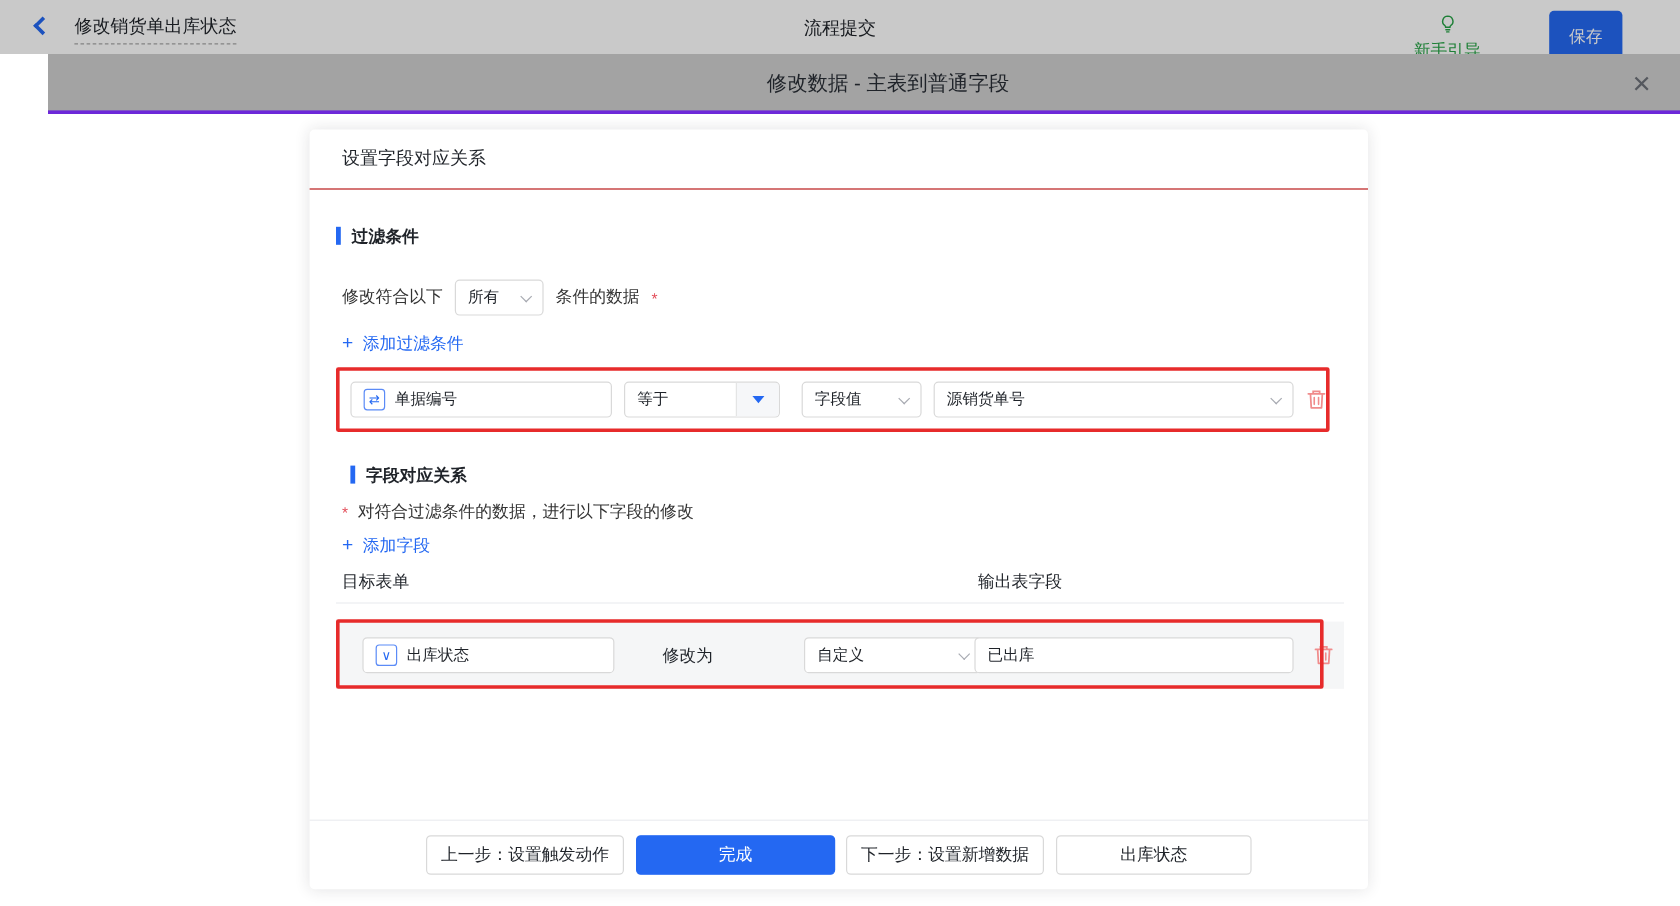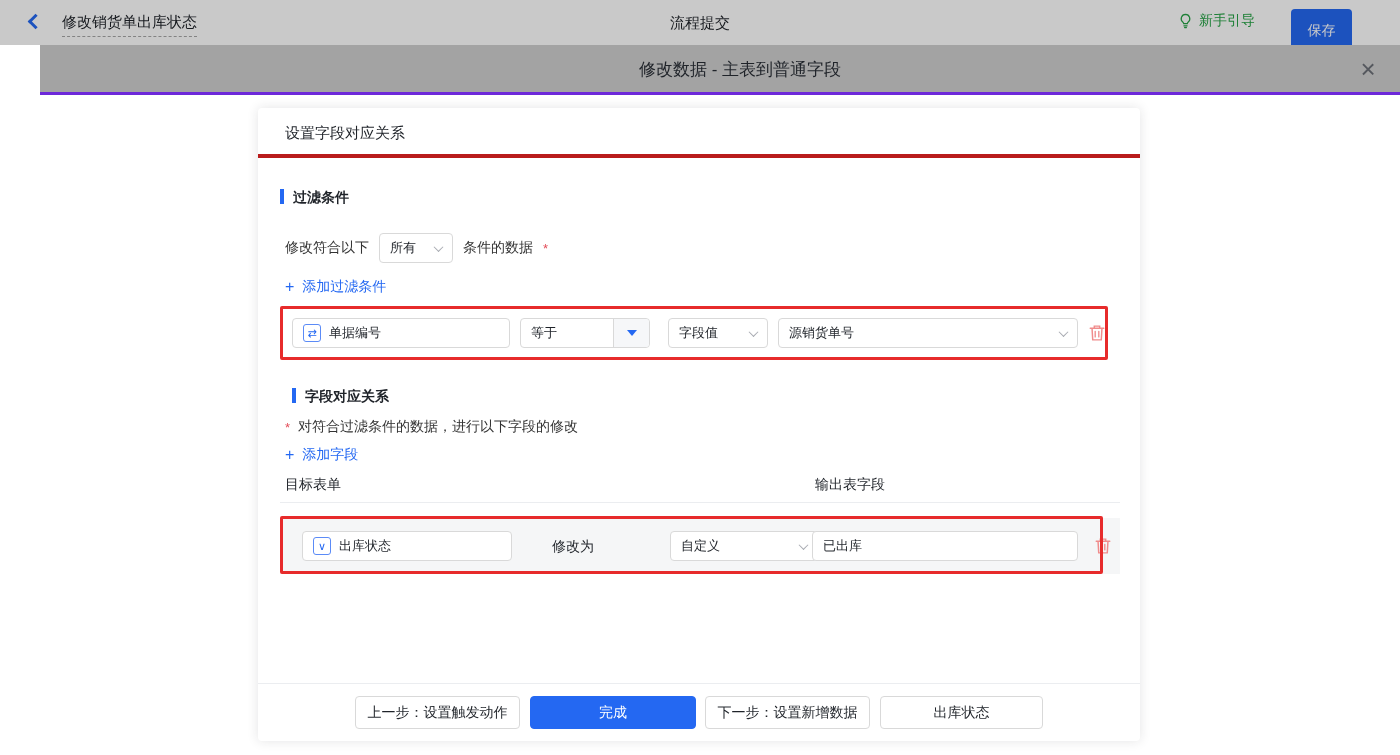--- a/index.html
+++ b/index.html
@@ -7,35 +7,35 @@
   #stage { position:relative; width:1400px; height:755px; overflow:hidden; background:#fff; }
 
   
   .topbar { position:absolute; left:0; top:0; width:1400px; height:45px; background:#ffffff; }
   .tb-back { position:absolute; left:30px; top:16px; width:11px; height:11px;
              border-left:3px solid #2468f2; border-bottom:3px solid #2468f2; transform:rotate(45deg); cursor:pointer; }
   .tb-title { position:absolute; left:62px; top:13px; font-size:15px; color:#1f2329;
               border-bottom:1px dashed #a7a7a7; padding-bottom:4px; }
   .tb-center { position:absolute; left:0; top:14px; width:1400px; text-align:center; font-size:15px; color:#1f2329; }
   .tb-guide { position:absolute; left:1178px; top:12px; display:flex; align-items:center; gap:6px;
-              color:#27a346; font-size:14px; cursor:pointer; }
+              color:#27a346; font-size:14px; cursor:pointer;flex-direction:column; }
   .tb-save { position:absolute; left:1291px; top:9px; width:61px; height:43px; background:#2468f2; color:#fff;
              border:none; border-radius:4px; font-size:14px; display:flex; align-items:center; justify-content:center; cursor:pointer; }
   .dim { position:absolute; left:0; top:0; width:1400px; height:45px; background:rgba(0,0,0,0.21); z-index:6; pointer-events:none; }
 
   
   .mhead { position:absolute; left:0; top:45px; width:1400px; height:50px; background:#a3a3a3; border-bottom:3px solid #6d28d9;margin-left:40px; }
   .mhead-title { width:100%; text-align:center; line-height:50px; font-size:17px; font-weight:500; color:#1f2329; }
   .mclose { position:absolute; left:1353px; top:55px; width:30px; height:30px; font-size:26px; line-height:28px;
             text-align:center; color:#55585e; cursor:pointer; }
 
   
   .card { position:absolute; left:258px; top:108px; width:882px; height:633px; background:#fff;
           border-radius:4px; box-shadow:0 0 12px rgba(31,35,41,0.12); }
-  .card-head { position:absolute; left:0; top:0; width:882px; height:50px; border-bottom:4px solid #b91c1c; }
+  .card-head { position:absolute; left:0; top:0; width:882px; height:50px; border-bottom:1px solid #b91c1c; }
   .card-head-title { position:absolute; left:27px; top:0; line-height:50px; font-size:15px; color:#1f2329; }
 
   .sec-title { position:absolute; display:flex; gap:9px; font-size:14px; font-weight:700; color:#1f2329; }
   .secbar { width:4px; height:15px; background:#2468f2; }
 
   .match-row { position:absolute; left:27px; top:125px; height:30px; display:flex; align-items:center; gap:10px;
                font-size:14px; color:#333; }
   .asterisk { color:#e34d59; font-size:13px; }
 
   .link { position:absolute; display:flex; align-items:center; gap:8px; color:#2468f2; font-size:14px; cursor:pointer; }

